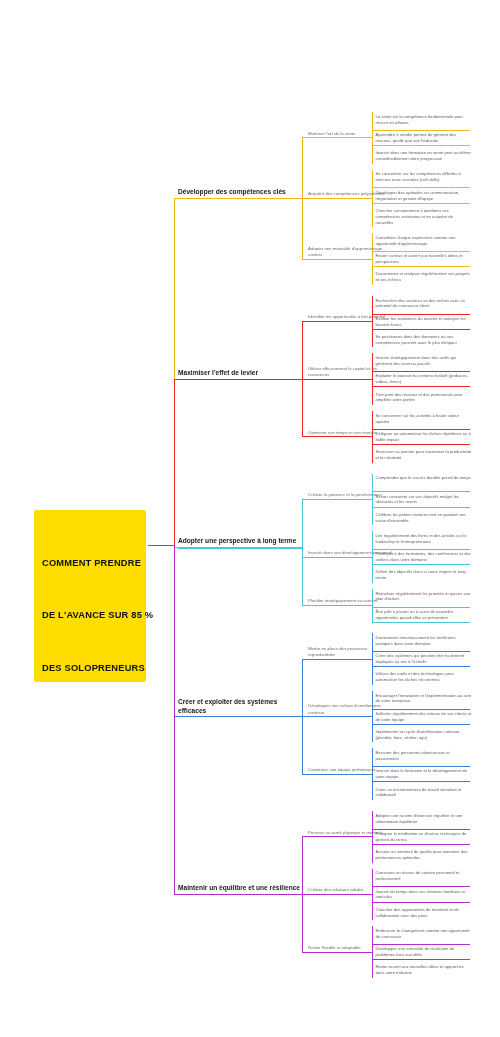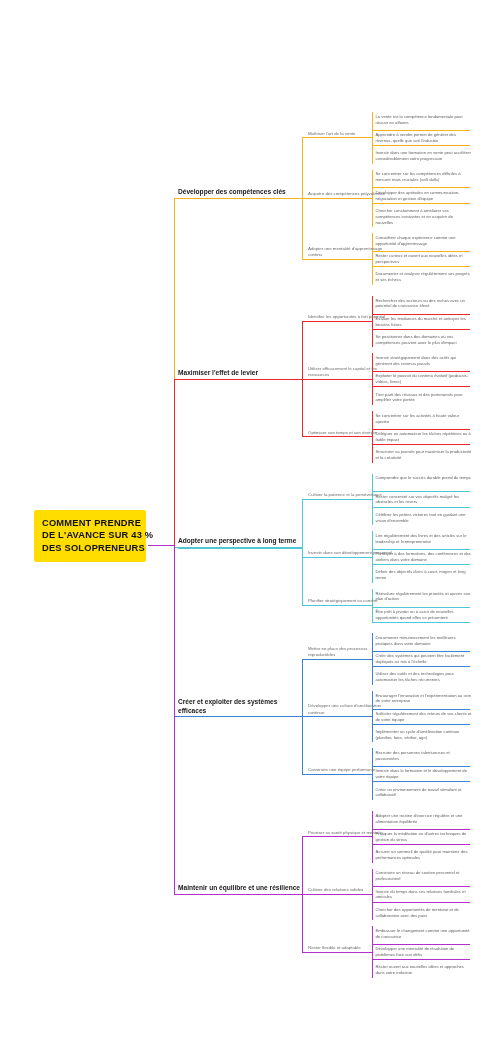--- a/index.html
+++ b/index.html
@@ -32,21 +32,21 @@
     font-size: 9.3px;
     line-height: 12.4px;
     letter-spacing: 0.2px;
     padding: 7px 8px 8px 8px;
     border-radius: 2px;
     width: 112px;
     left: 34px;
     top: 510px;
     z-index: 5;
   }
-  .root-node .ln { display: block; white-space: nowrap; }
+  .root-node .ln { display: block; white-space: nowrap; margin-top: 40px; }
 
   .branch-label {
     position: absolute;
     font-size: 6.6px;
     line-height: 8.6px;
     font-weight: bold;
     color: #1a1a1a;
     width: 124px;
     z-index: 4;
   }
@@ -258,21 +258,21 @@
       <line x1="372" y1="952.0500000000001" x2="372" y2="952.0500000000001" stroke="#b32fc9" stroke-width="1" shape-rendering="crispEdges"></line>
       <line x1="372" y1="944.45" x2="372" y2="959.6500000000001" stroke="#b32fc9" stroke-width="1" shape-rendering="crispEdges"></line>
       <line x1="372" y1="959.6500000000001" x2="470" y2="959.6500000000001" stroke="#b32fc9" stroke-width="1" shape-rendering="crispEdges"></line>
       <line x1="372" y1="944.45" x2="470" y2="944.45" stroke="#b32fc9" stroke-width="1" shape-rendering="crispEdges"></line>
       <line x1="372" y1="970.2500000000001" x2="372" y2="970.2500000000001" stroke="#b32fc9" stroke-width="1" shape-rendering="crispEdges"></line>
       <line x1="372" y1="962.6500000000001" x2="372" y2="977.8500000000001" stroke="#b32fc9" stroke-width="1" shape-rendering="crispEdges"></line>
     </svg>
 
   <div class="root-node">
     <span class="ln">COMMENT PRENDRE</span>
-    <span class="ln">DE L'AVANCE SUR 43 %</span>
+    <span class="ln">DE L'AVANCE SUR 85 %</span>
     <span class="ln">DES SOLOPRENEURS</span>
   </div>
 
   <div id="nodes-layer">
       <div class="branch-label" style="left: 178px; top: 188px; width: 124px;">Développer des compétences clés</div>
       <div class="sub-label" style="left: 308px; top: 130.75px; width: 86px;">Maîtriser l'art de la vente</div>
       <div class="leaf" style="left: 375.5px; top: 113.85px; width: 96px;">La vente est la compétence fondamentale pour réussir en affaires</div>
       <div class="leaf" style="left: 375.5px; top: 132.05px; width: 96px;">Apprendre à vendre permet de générer des revenus, quelle que soit l'industrie</div>
       <div class="leaf" style="left: 375.5px; top: 150.25px; width: 96px;">Investir dans une formation en vente peut accélérer considérablement votre progression</div>
       <div class="sub-label" style="left: 308px; top: 191.3px; width: 86px;">Acquérir des compétences polyvalentes</div>

